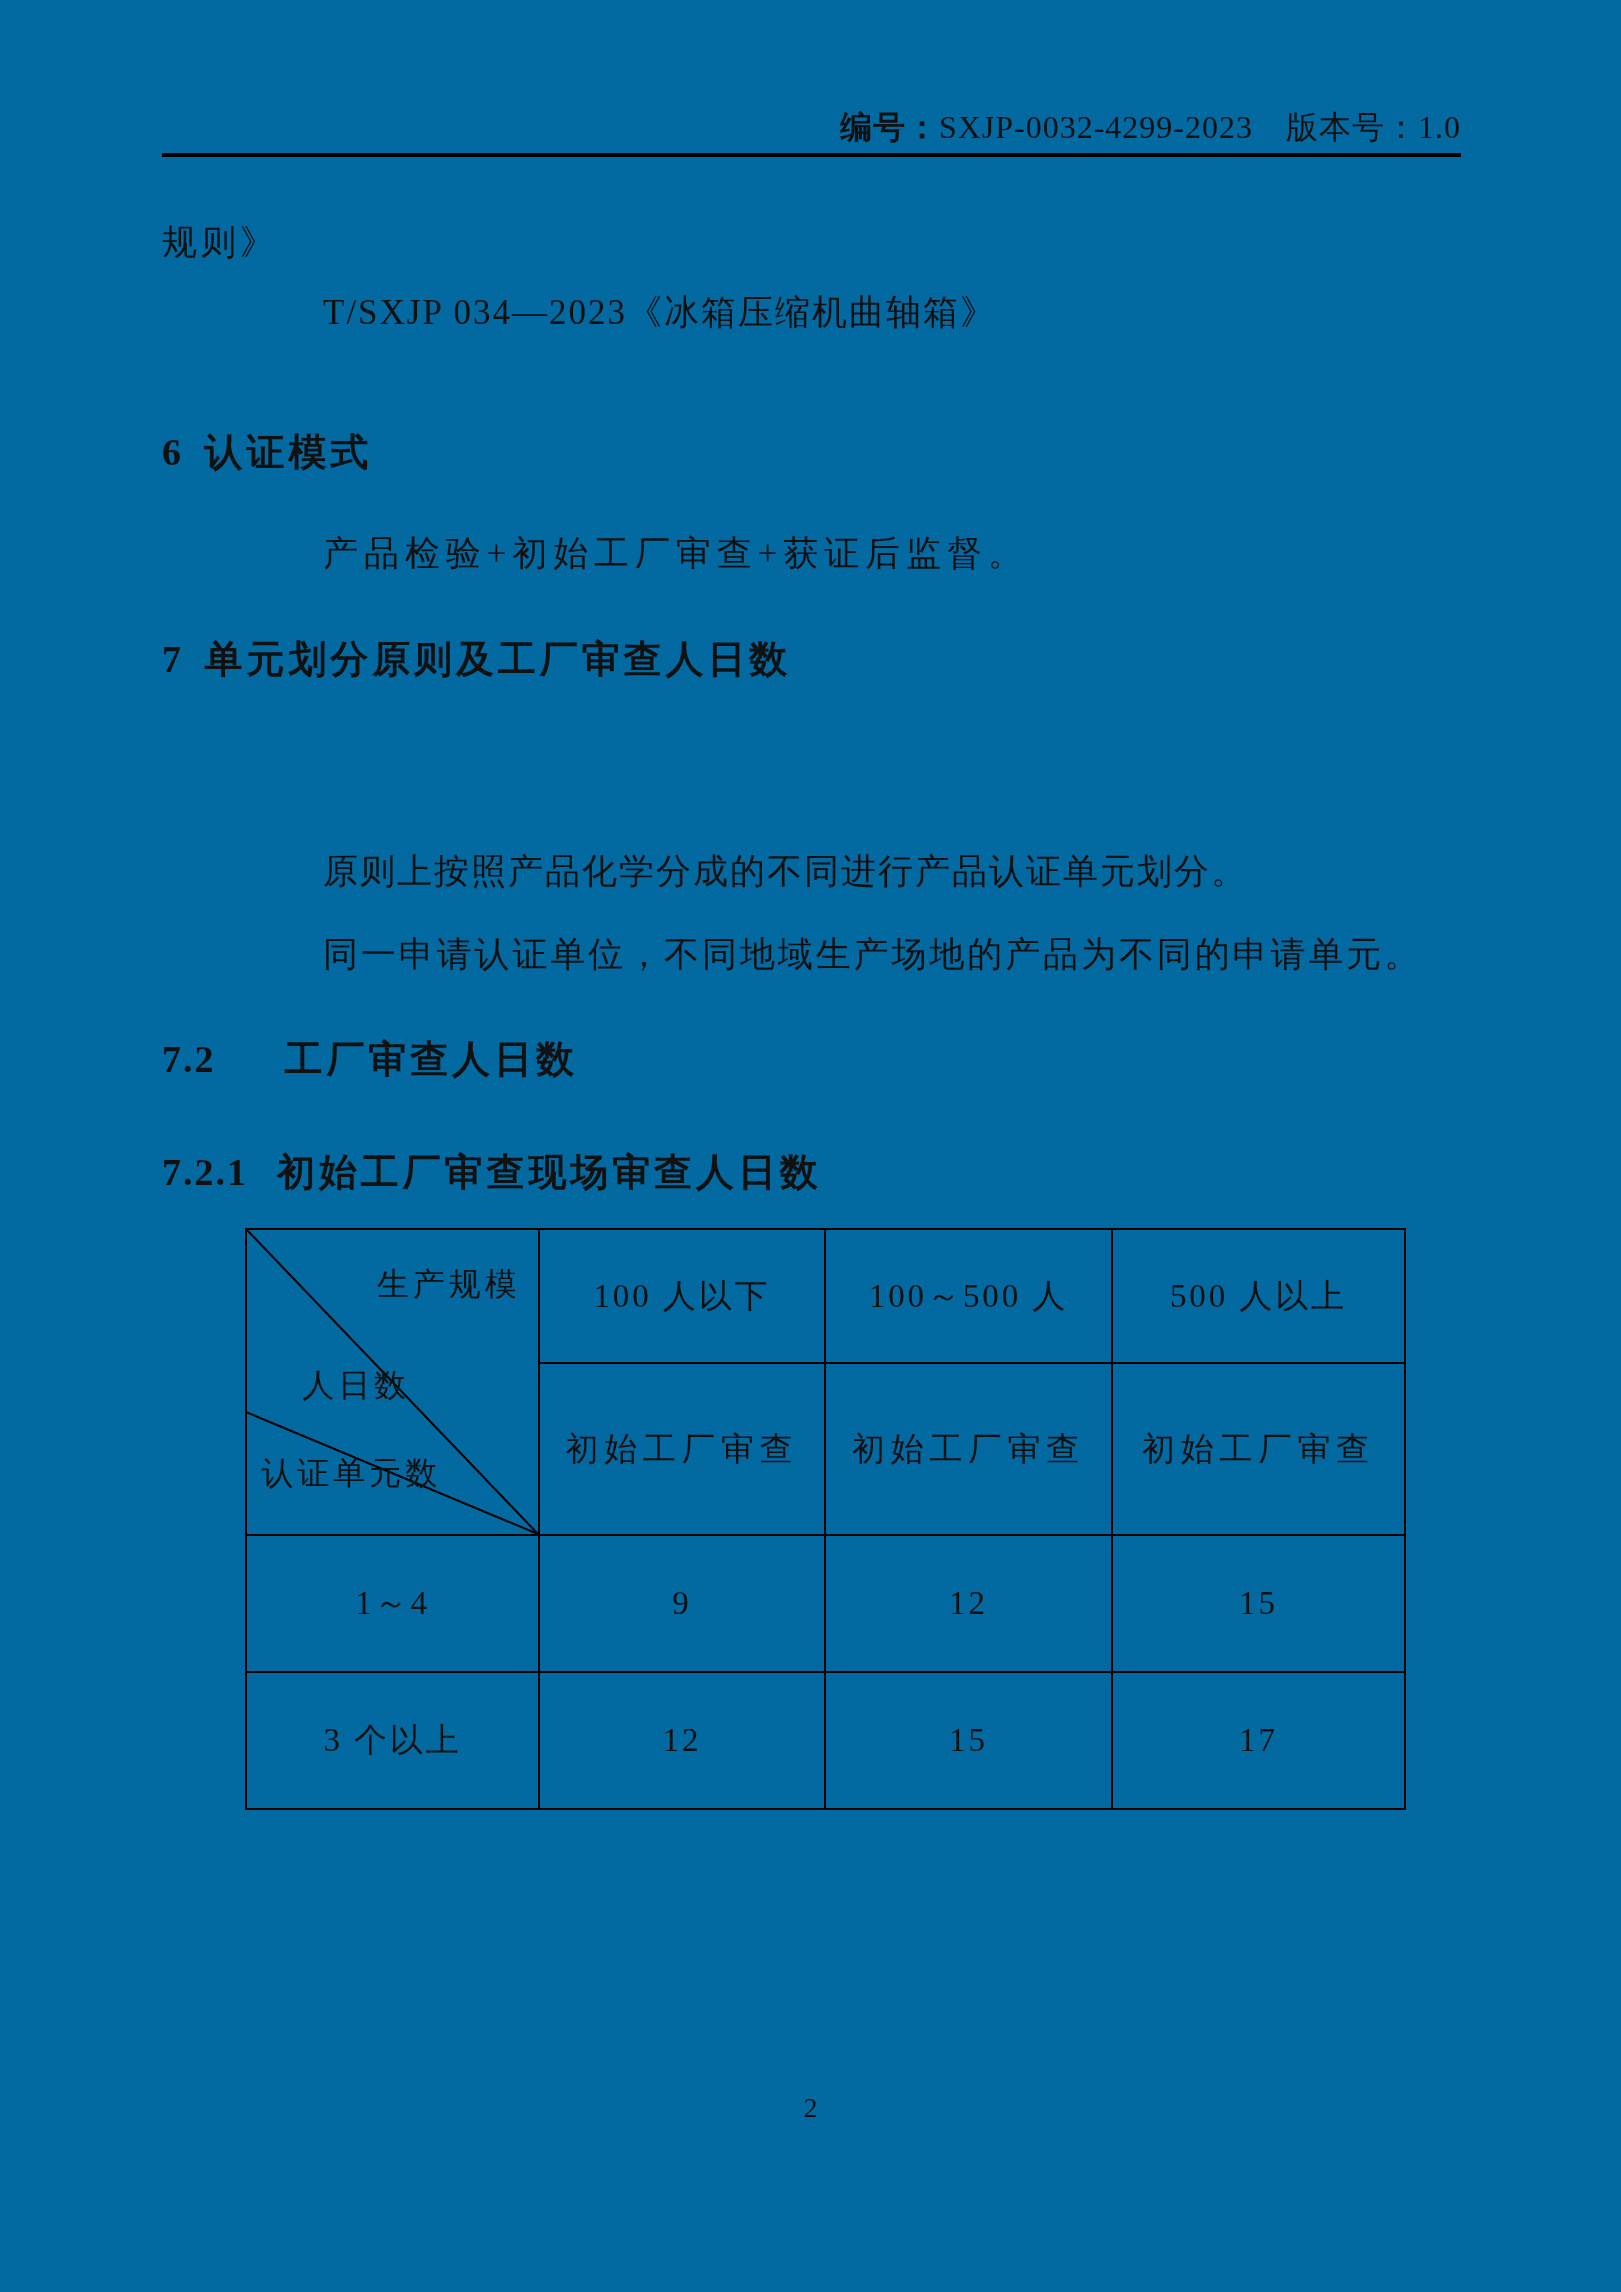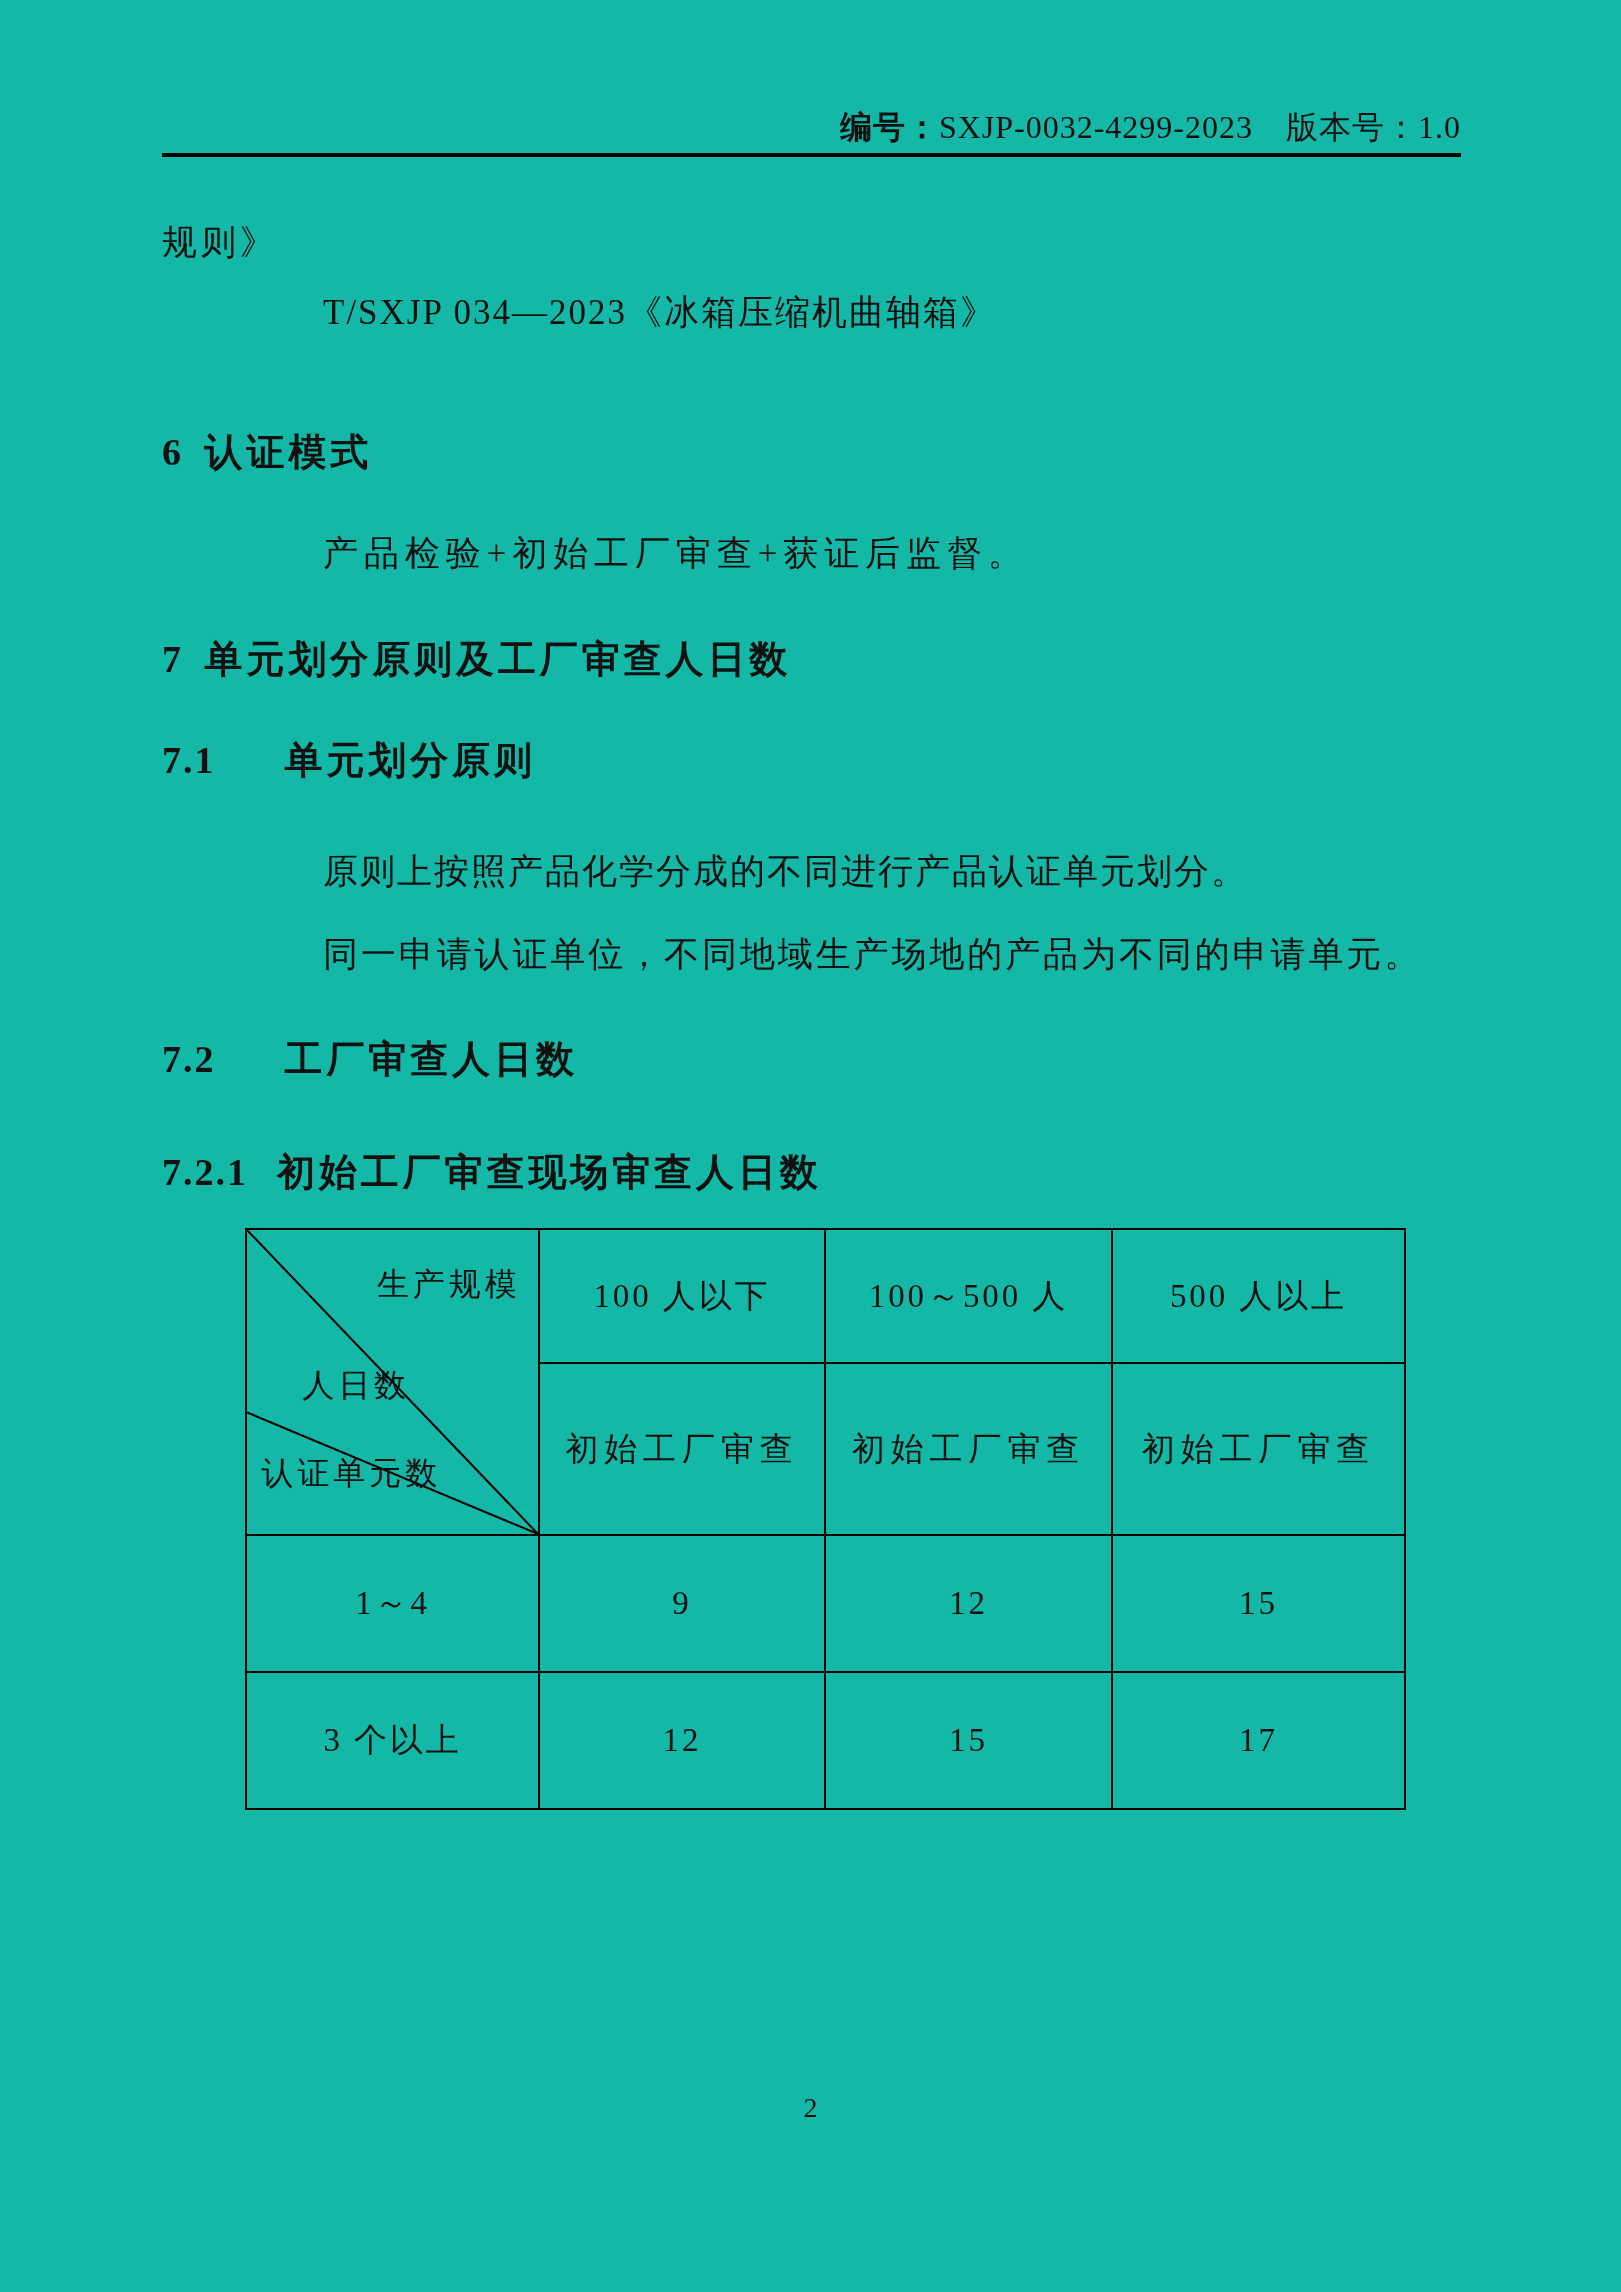--- a/index.html
+++ b/index.html
@@ -1,19 +1,19 @@
 <!DOCTYPE html>
 <html><head>
 <meta charset="utf-8">
 <style>
   html,body{margin:0;padding:0;background:#ffffff;}
   .page{
     position:relative;
     width:1621px;height:2293px;
-    background:#14b8a6;
+    background:#0369a1;
     font-family:"Liberation Serif","DejaVu Serif",serif;
     color:#111;
     overflow:hidden;
   }
   .abs{position:absolute;}
   
   .hdr{
     top:106px;left:162px;width:1299px;
     text-align:right;
     font-size:32px;line-height:43px;
@@ -87,23 +87,20 @@
   <div class="abs heading" style="top:429px;left:162px;">
     <span class="num gap-sm">6</span><span>认证模式</span>
   </div>
 
   <div class="abs body-line" style="top:532px;left:323px;letter-spacing:5.9px;">产品检验+初始工厂审查+获证后监督。</div>
 
   <div class="abs heading" style="top:636px;left:162px;">
     <span class="num gap-sm">7</span><span>单元划分原则及工厂审查人日数</span>
   </div>
 
-  <div class="abs heading" style="top:737px;left:162px;">
-    <span class="num gap-lg">7.1</span><span>单元划分原则</span>
-  </div>
 
   <div class="abs body-line" style="top:933px;left:323px;letter-spacing:2.9px;">同一申请认证单位，不同地域生产场地的产品为不同的申请单元。</div>
   <div class="abs body-line" style="top:850px;left:323px;letter-spacing:2px;">原则上按照产品化学分成的不同进行产品认证单元划分。</div>
 
   <div class="abs heading" style="top:1036px;left:162px;">
     <span class="num gap-lg">7.2</span><span>工厂审查人日数</span>
   </div>
 
   <div class="abs heading" style="top:1149px;left:162px;">
     <span class="num gap-md">7.2.1</span><span>初始工厂审查现场审查人日数</span>

